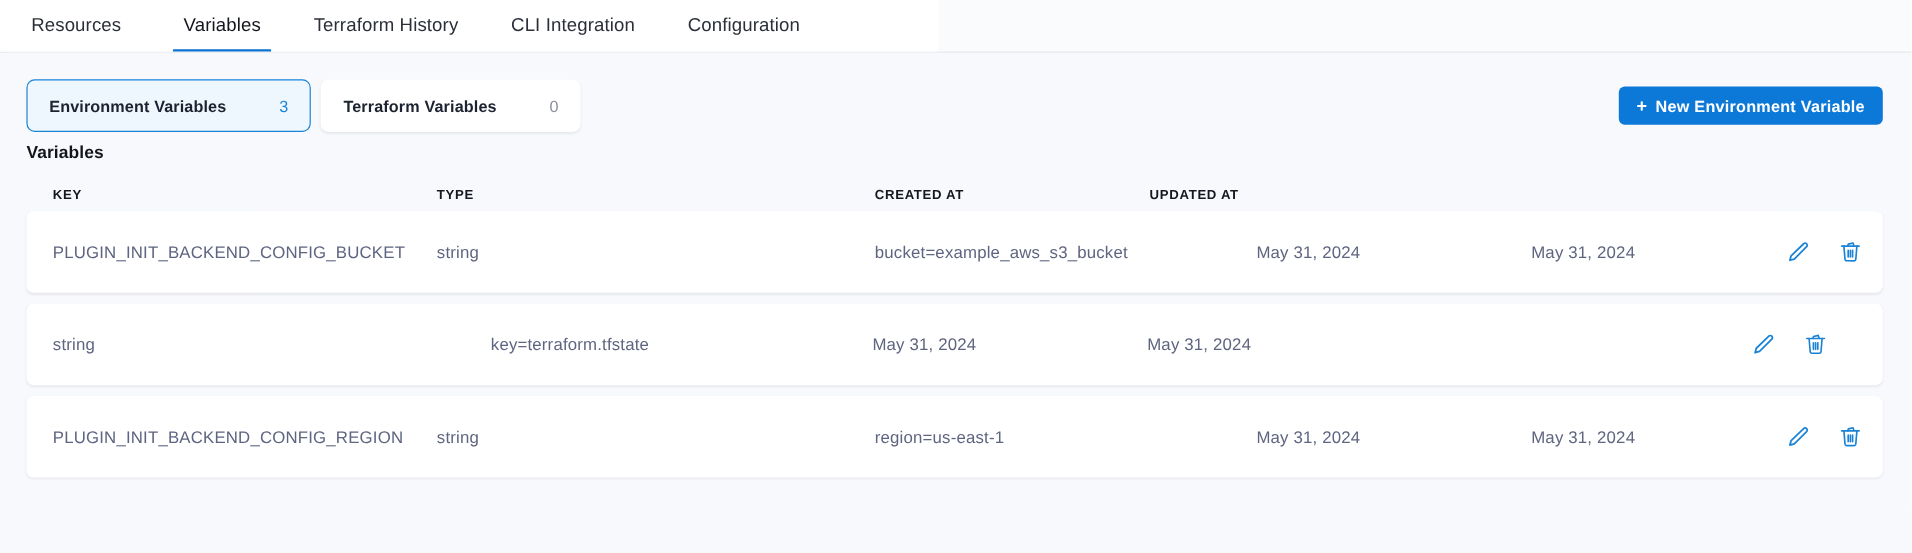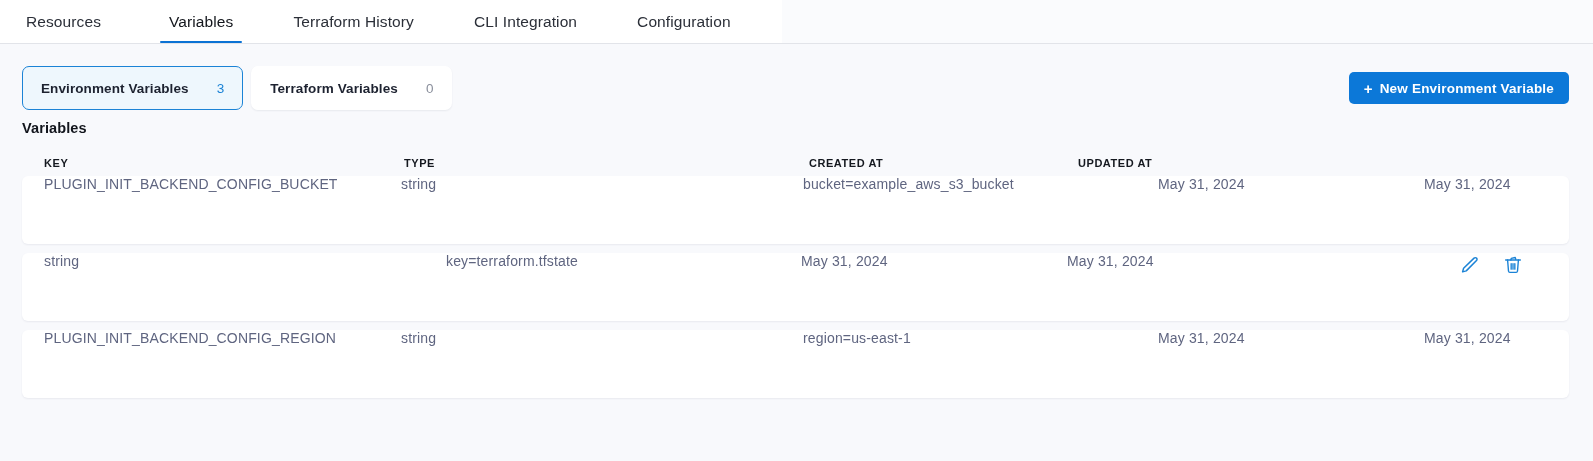--- a/index.html
+++ b/index.html
@@ -25,21 +25,21 @@
     position: absolute;
     left: 0; top: 0;
     width: 782px; height: 43px;
     background: #ffffff;
   }
   .topnav-inner {
     position: relative;
     display: flex;
     align-items: stretch;
     padding-left: 26px;
-    gap: 16px;
+    gap: 0;
   }
   .nav-tab {
     position: relative;
     display: flex;
     align-items: center;
     padding: 0 22px;
     font-size: 15.5px;
     color: #2b2f38;
     letter-spacing: 0.1px;
     white-space: nowrap;
@@ -78,21 +78,21 @@
   
   .seg-row {
     display: flex;
     align-items: flex-start;
     justify-content: space-between;
   }
   .seg-tabs { display: flex; gap: 8px; }
   .seg-tab {
     display: flex;
     align-items: center;
-    gap: 28px;
+    gap: 44px;
     height: 44px;
     padding: 0 18px;
     border-radius: 7px;
     background: #ffffff;
     border: 1px solid transparent;
     box-shadow: 0 1px 2px rgba(20,28,60,0.07);
     cursor: pointer;
     white-space: nowrap;
   }
   .seg-tab .seg-label {
@@ -142,45 +142,44 @@
     letter-spacing: 0.1px;
   }
 
   
   .tbl { margin-top: 14px; }
   .tbl-head {
     display: flex;
     align-items: center;
     padding: 0 22px;
     height: 26px;
-    gap: 40px;
   }
   .tbl-head span {
     font-size: 11px;
     font-weight: bold;
     color: #14181f;
     letter-spacing: 0.55px;
   }
 
   .col-key     { width: 320px; flex: 0 0 320px; }
   .col-type    { width: 365px; flex: 0 0 365px; }
   .col-value   { width: 318px; flex: 0 0 318px; }
   .col-created { width: 205px; flex: 0 0 205px; }
   .col-updated { width: 210px; flex: 0 0 210px; margin-left: 24px; }
   .col-actions { flex: 1 1 auto; display: flex; justify-content: flex-end; gap: 20px; padding-right: 22px; }
 
   .tbl-row {
     display: flex;
+    align-items: center;
     height: 68px;
     background: #ffffff;
     border-radius: 6px;
     box-shadow: 0 1px 2px rgba(24,33,66,0.07);
     margin-bottom: 9px;
     padding: 0 22px;
-    gap: 37px;
   }
   .tbl-row span.cell {
     font-size: 14px;
     color: #5f6580;
     letter-spacing: 0.15px;
     white-space: nowrap;
   }
 
   .icon-btn {
     display: inline-flex;

